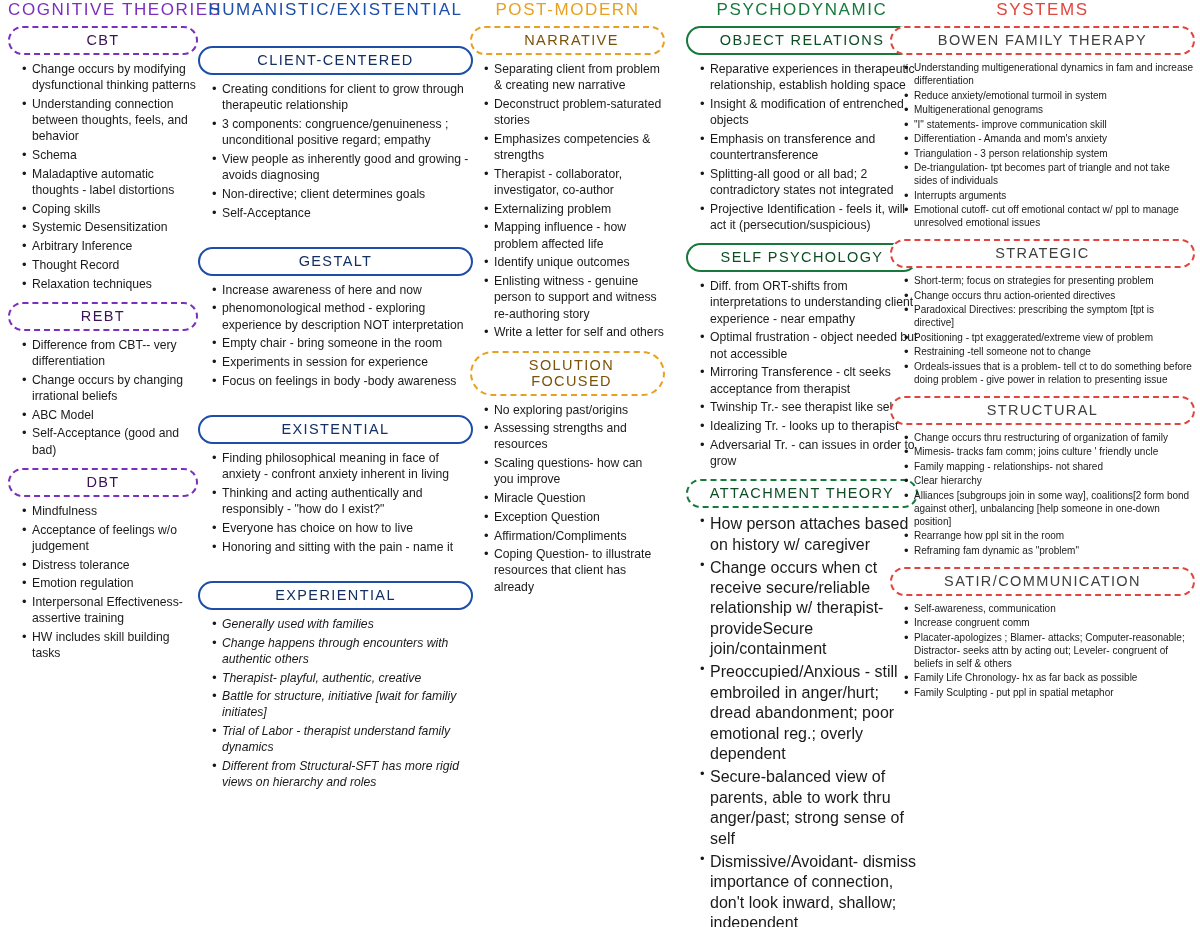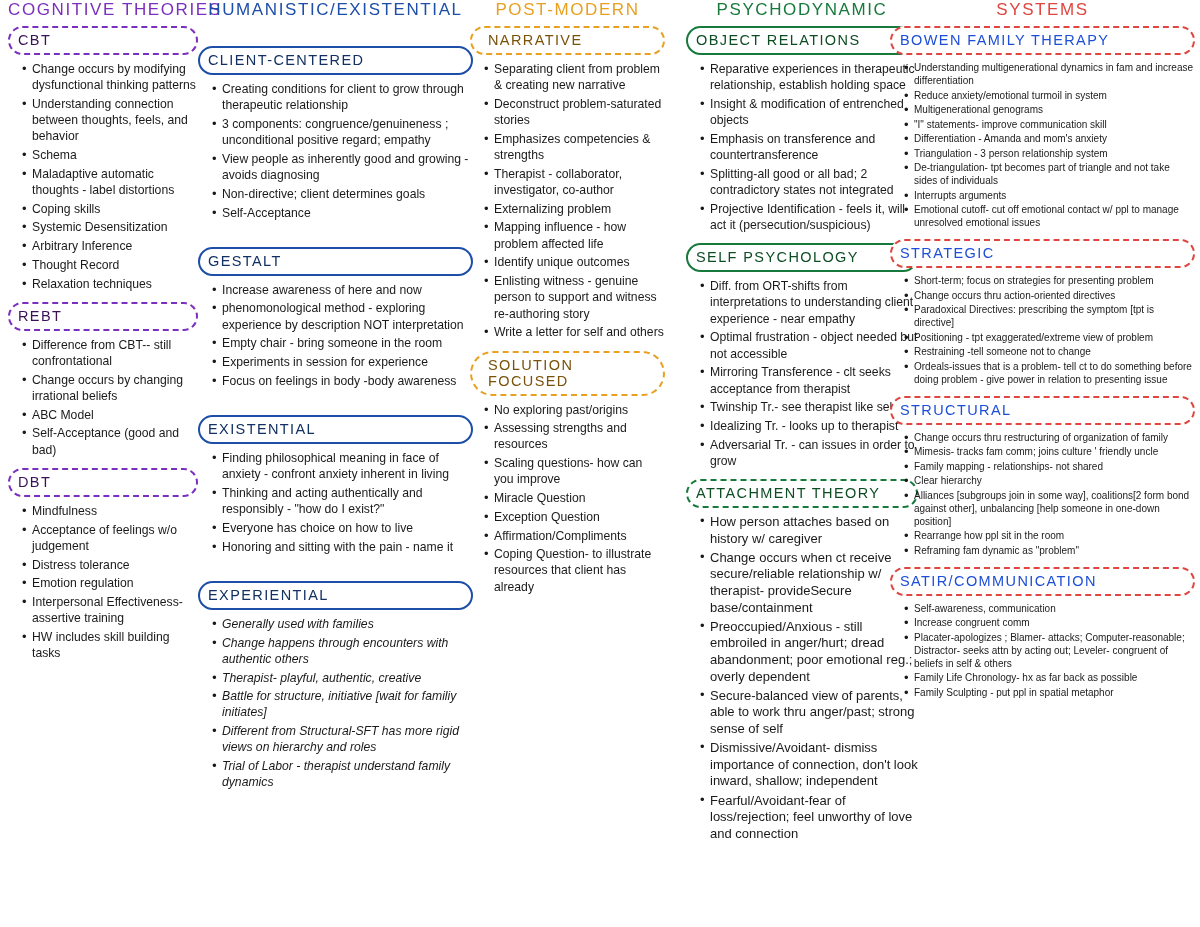--- a/index.html
+++ b/index.html
@@ -27,21 +27,21 @@
   .col-header {
     text-align: center;
     letter-spacing: 1.6px;
     font-size: 17px;
     margin-bottom: 6px;
     white-space: nowrap;
   }
   .pill {
     display: block;
     margin: 0 auto 6px auto;
-    text-align: left;
+    text-align: center;
     letter-spacing: 1.4px;
     font-size: 14.5px;
     padding: 4px 8px 5px 8px;
     border-radius: 40px;
     background: #ffffff;
     box-sizing: border-box;
   }
   .pill.dashed { border: 2px dashed; }
   .pill.solid  { border: 2px solid; }
   ul.items {
@@ -79,24 +79,24 @@
   #col-humanistic .col-header { color: #1d4ea8; text-align: center; }
   #col-humanistic .pill { border-color: #1d4ea8; color: #123063; margin-top: 26px; }
 
   #col-postmodern .col-header { color: #e8a020; }
   #col-postmodern .pill { border-color: #e8a020; color: #7a5208; padding-left: 16px; }
 
   #col-psychodyn .col-header { color: #177a3c; }
   #col-psychodyn .pill { border-color: #177a3c; color: #0d4d24; }
 
   #col-systems .col-header { color: #e0453f; }
-  #col-systems .pill { border-color: #e0453f; color: #1d4ed8; }
+  #col-systems .pill { border-color: #e0453f; color: #404040; }
 
   #col-systems ul.items li { font-size: 10px; line-height: 1.3; margin-bottom: 1.5px; }
-  #col-psychodyn .small-list li { font-size: 13px; line-height: 1.28; }
+  #col-psychodyn .small-list li { font-size: 16px; line-height: 1.28; }
   #col-humanistic .exp-list li { font-size: 12.2px; font-style: italic; }
 </style>
 </head>
 <body>
 
 <div class="board">
 
   <div class="column" id="col-cognitive">
     <div class="col-header">COGNITIVE THEORIES</div>
 
@@ -111,21 +111,21 @@
         <li>Systemic Desensitization</li>
         <li>Arbitrary Inference</li>
         <li>Thought Record</li>
         <li>Relaxation techniques</li>
       </ul>
     </div>
 
     <div class="group">
       <div class="pill dashed">REBT</div>
       <ul class="items">
-        <li>Difference from CBT-- still confrontational</li>
+        <li>Difference from CBT-- very differentiation</li>
         <li>Change occurs by changing irrational beliefs</li>
         <li>ABC Model</li>
         <li>Self-Acceptance (good and bad)</li>
       </ul>
     </div>
 
     <div class="group">
       <div class="pill dashed">DBT</div>
       <ul class="items">
         <li>Mindfulness</li>
@@ -173,22 +173,22 @@
       </ul>
     </div>
 
     <div class="group">
       <div class="pill solid">EXPERIENTIAL</div>
       <ul class="items exp-list">
         <li>Generally used with families</li>
         <li>Change happens through encounters with authentic others</li>
         <li>Therapist- playful, authentic, creative</li>
         <li>Battle for structure, initiative [wait for familiy initiates]</li>
+        <li>Trial of Labor - therapist understand family dynamics</li>
         <li>Different from Structural-SFT has more rigid views on hierarchy and roles</li>
-        <li>Trial of Labor - therapist understand family dynamics</li>
       </ul>
     </div>
   </div>
 
   <div class="column" id="col-postmodern">
     <div class="col-header">POST-MODERN</div>
 
     <div class="group">
       <div class="pill dashed">NARRATIVE</div>
       <ul class="items">
@@ -241,21 +241,21 @@
         <li>Twinship Tr.- see therapist like self</li>
         <li>Idealizing Tr. - looks up to therapist</li>
         <li>Adversarial Tr. - can issues in order to grow</li>
       </ul>
     </div>
 
     <div class="group">
       <div class="pill dashed">ATTACHMENT THEORY</div>
       <ul class="items small-list">
         <li>How person attaches based on history w/ caregiver</li>
-        <li>Change occurs when ct receive secure/reliable relationship w/ therapist- provideSecure base/containment</li>
+        <li>Change occurs when ct receive secure/reliable relationship w/ therapist- provideSecure join/containment</li>
         <li>Preoccupied/Anxious - still embroiled in anger/hurt; dread abandonment; poor emotional reg.; overly dependent</li>
         <li>Secure-balanced view of parents, able to work thru anger/past; strong sense of self</li>
         <li>Dismissive/Avoidant- dismiss importance of connection, don't look inward, shallow; independent</li>
         <li>Fearful/Avoidant-fear of loss/rejection; feel unworthy of love and connection</li>
       </ul>
     </div>
   </div>
 
   <div class="column" id="col-systems">
     <div class="col-header">SYSTEMS</div>

